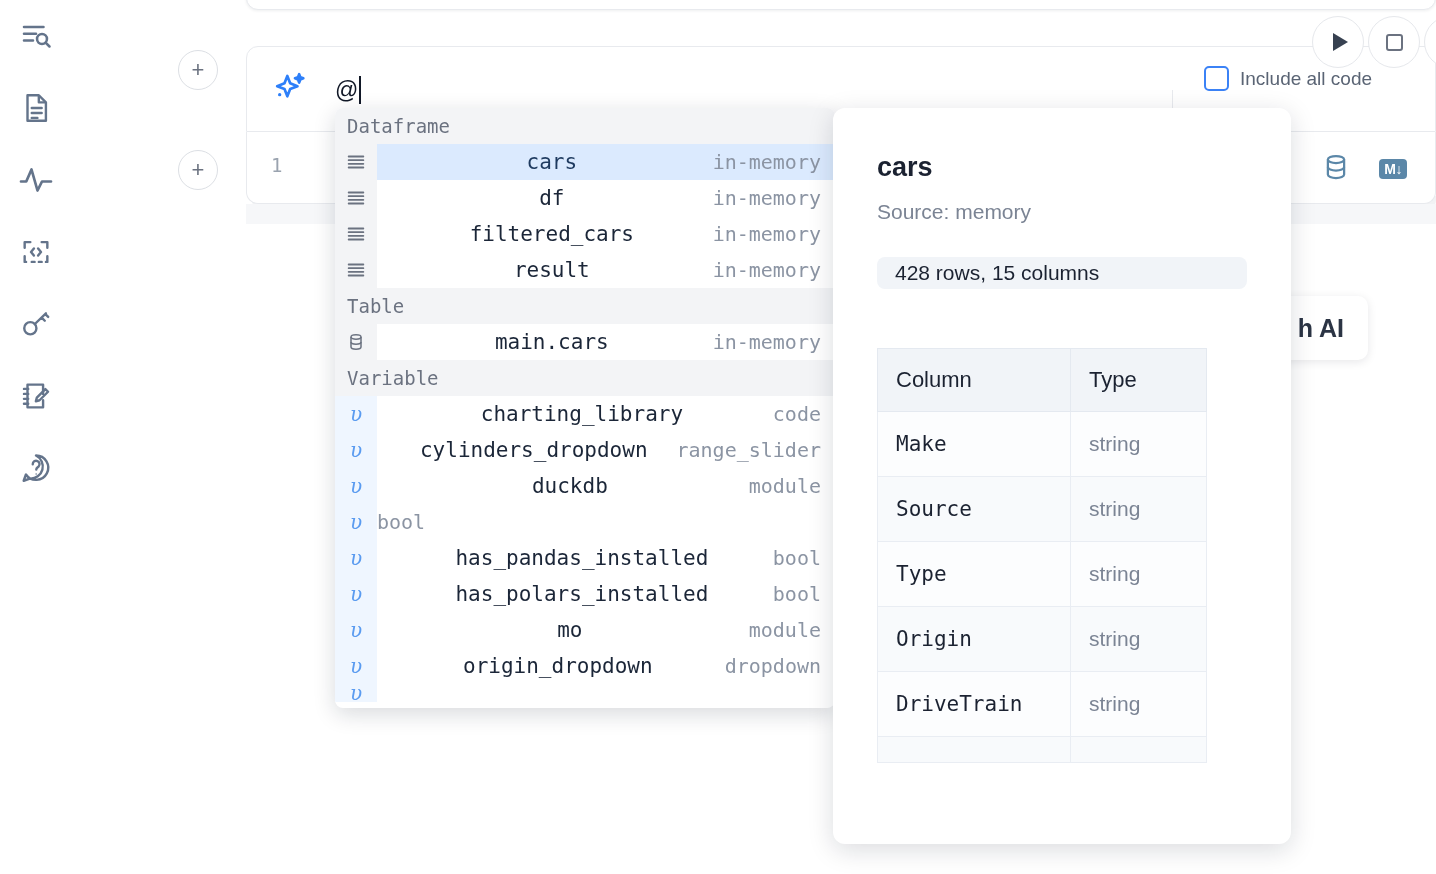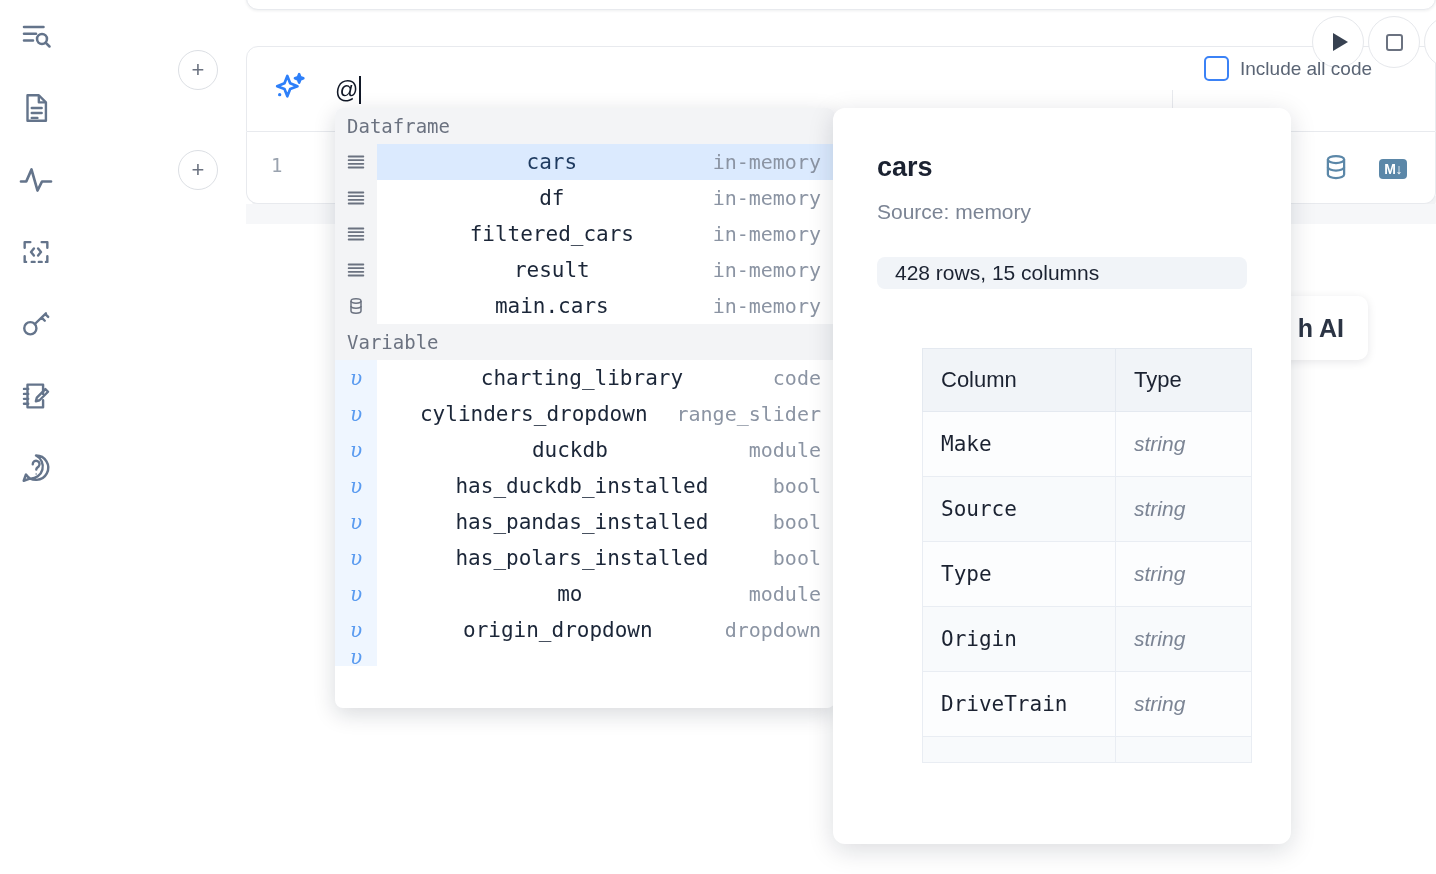--- a/index.html
+++ b/index.html
@@ -65,21 +65,21 @@
   .run-btn.b2 { left: 1368px; top: 16px; }
   .run-btn.b3 { left: 1424px; top: 16px; }
   .tri {
     width: 0; height: 0; border-left: 15px solid #374151;
     border-top: 9px solid transparent; border-bottom: 9px solid transparent;
     margin-left: 4px;
   }
   .sq { width: 17px; height: 17px; border: 2px solid #6b7280; border-radius: 3px; }
 
   .include-row {
-    position: absolute; left: 1204px; top: 56px;
+    position: absolute; left: 1204px; top: 66px;
     display: flex; align-items: center; gap: 11px;
   }
   .cb-box {
     width: 25px; height: 25px; border: 2px solid #3b82f6; border-radius: 5px; background:#fff;
     cursor:pointer;
   }
   .include-label { font-size: 19px; color:#5a6474; white-space: nowrap; }
 
   
   .code-cell {
@@ -169,36 +169,36 @@
     font-size: 21px; color:#7b8494;
   }
   .info-shape {
     position:absolute; left:44px; top:149px; width: 370px; height: 32px;
     background:#f1f4f8; border-radius: 8px;
     display:flex; align-items:center; padding-left: 18px;
     font-size: 21px; color:#1b2231;
   }
   .info-tbl {
     position:absolute; left:44px; top:240px; width: 330px;
-    border-collapse: collapse; table-layout: fixed; margin-left: 45px;
+    border-collapse: collapse; table-layout: fixed;
   }
   .info-tbl th {
     background:#f1f4f8; border:1px solid #e4e9f0; text-align:left;
     padding: 18px 0 18px 18px; font-size: 22px; font-weight: normal; color:#1b2231;
     font-family:"Liberation Sans", sans-serif;
   }
   .info-tbl th.c2, .info-tbl td.c2 { width: 136px; }
   .info-tbl td {
     border:1px solid #e9edf3; padding: 20px 0 20px 18px;
     font-size: 21px; color:#1b2231;
     font-family: "DejaVu Sans Mono", monospace;
     background:#fcfdfe;
   }
   .info-tbl td.c2 {
-    color:#7b8494; font-family:"Liberation Sans", sans-serif; font-size:21px;font-style:italic;
+    color:#7b8494; font-family:"Liberation Sans", sans-serif; font-size:21px;
   }
   .info-tbl tr:nth-child(even) td { background:#f8fafc; }
 
   .clip-row td { height: 26px; padding:0; }
 </style>
 </head>
 <body>
 
 <div id="root">
 
@@ -338,20 +338,21 @@
       </div>
       <div class="ac-row">
         <span class="ac-ico">
           <svg width="22" height="22" viewBox="0 0 24 24" fill="none" stroke="currentColor" stroke-width="2" stroke-linecap="round">
             <path d="M4 6h16M4 10h16M4 14h16M4 18h16"></path>
           </svg>
         </span>
         <span class="ac-name">result</span>
         <span class="ac-type">in-memory</span>
       </div>
+      <div class="ac-group">Table</div>
       <div class="ac-row">
         <span class="ac-ico">
           <svg width="20" height="20" viewBox="0 0 24 24" fill="none" stroke="currentColor" stroke-width="1.8">
             <ellipse cx="12" cy="6" rx="6" ry="2.6"></ellipse>
             <path d="M6 6v12c0 1.4 2.7 2.6 6 2.6s6-1.2 6-2.6V6"></path>
             <path d="M6 12c0 1.4 2.7 2.6 6 2.6s6-1.2 6-2.6"></path>
           </svg>
         </span>
         <span class="ac-name">main.cars</span>
         <span class="ac-type">in-memory</span>
@@ -367,21 +368,20 @@
         <span class="ac-name">cylinders_dropdown</span>
         <span class="ac-type">range_slider</span>
       </div>
       <div class="ac-row">
         <span class="ac-ico var">υ</span>
         <span class="ac-name">duckdb</span>
         <span class="ac-type">module</span>
       </div>
       <div class="ac-row">
         <span class="ac-ico var">υ</span>
-        <span class="ac-name">has_duckdb_installed</span>
         <span class="ac-type">bool</span>
       </div>
       <div class="ac-row">
         <span class="ac-ico var">υ</span>
         <span class="ac-name">has_pandas_installed</span>
         <span class="ac-type">bool</span>
       </div>
       <div class="ac-row">
         <span class="ac-ico var">υ</span>
         <span class="ac-name">has_polars_installed</span>

